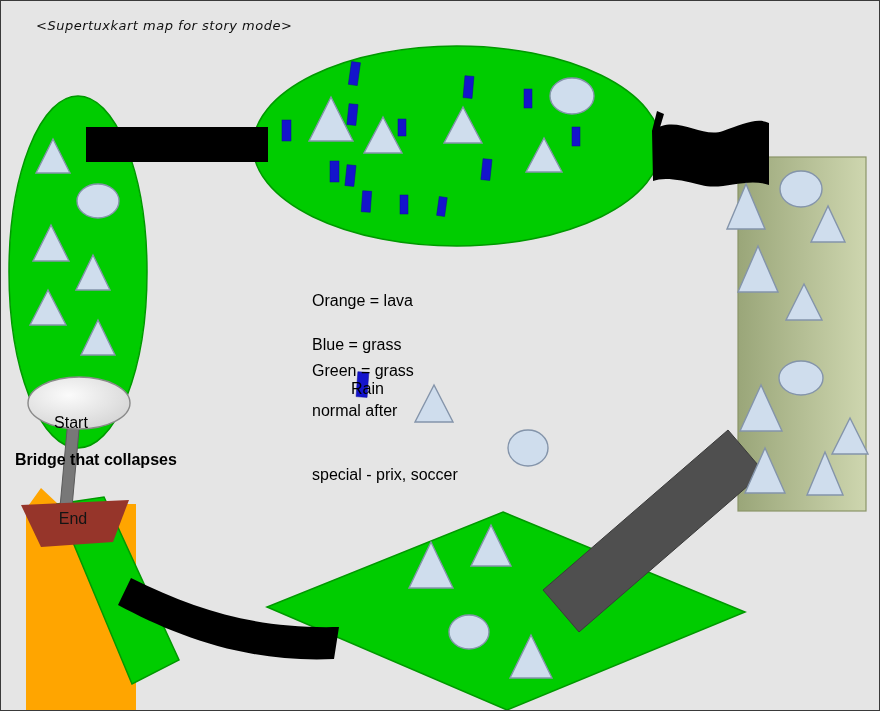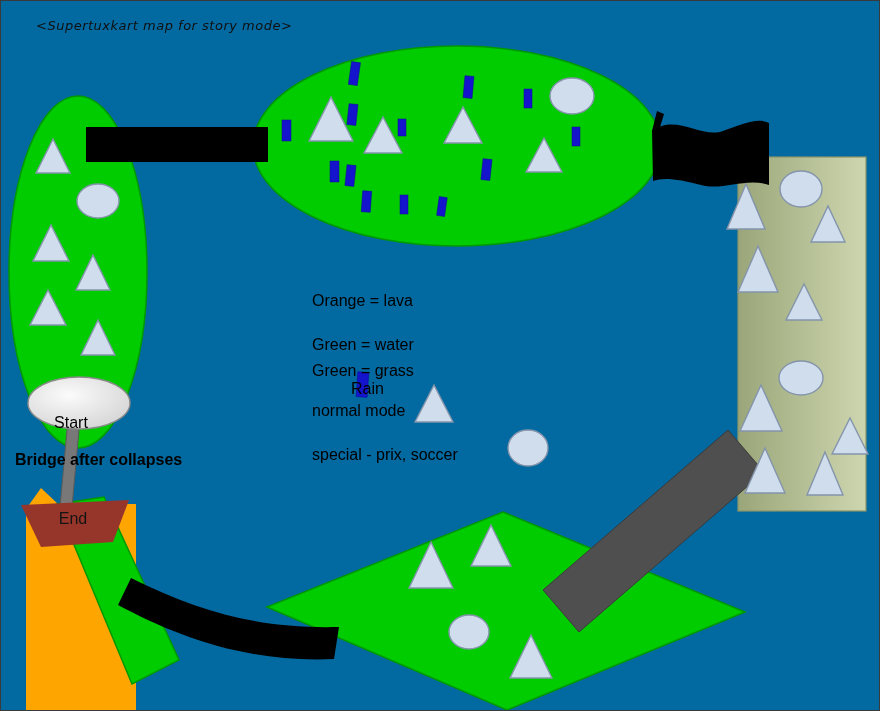--- a/index.html
+++ b/index.html
@@ -2,21 +2,21 @@
 <html><head>
 <meta charset="utf-8">
 <style>
   * { margin: 0; padding: 0; box-sizing: border-box; }
   html, body { background: #8f8f8f; }
   body { font-family: "Liberation Sans", sans-serif; }
   .canvas {
     position: relative;
     width: 880px;
     height: 711px;
-    background: #0369a1;
+    background: #e5e5e5;
     border: 1px solid #3a3a3a;
     overflow: hidden;
   }
   .canvas svg { position: absolute; left: 0; top: 0; }
   .txt { position: absolute; color: #000; font-size: 16px; line-height: 20px; white-space: nowrap; }
   .title {
     position: absolute; left: 35px; top: 17px;
     font-style: italic; font-size: 13px; letter-spacing: .5px;
     color: #101010; font-family: "DejaVu Sans", sans-serif;
   }
@@ -115,23 +115,23 @@
 
     <rect class="rain" x="356" y="371" width="11" height="25" transform="rotate(4 361 383)"></rect>
     <polygon class="tri" points="433,384 414,421 452,421"></polygon>
     <ellipse class="circ" cx="527" cy="447" rx="20" ry="18"></ellipse>
   </svg>
 
   <div class="title">&lt;Supertuxkart map for story mode&gt;</div>
 
   <div class="txt" style="left:311px; top:290px;">Orange = lava</div>
   <div class="txt" style="left:311px; top:312px;margin-top:48px;">Green = grass</div>
-  <div class="txt" style="left:311px; top:334px;">Green = water</div>
+  <div class="txt" style="left:311px; top:334px;">Blue = grass</div>
   <div class="txt" style="left:311px; top:378px;margin-left:39px;">Rain</div>
-  <div class="txt" style="left:311px; top:400px;">normal mode</div>
-  <div class="txt" style="left:311px; top:444px;">special - prix, soccer</div>
+  <div class="txt" style="left:311px; top:400px;">normal after</div>
+  <div class="txt" style="left:311px; top:464px;">special - prix, soccer</div>
 
   <div class="txt center" style="left:28px; top:393px; width:84px;margin-top:19px;">Start</div>
   <div class="txt center" style="left:40px; top:508px; width:64px; color:#141414;">End</div>
 
-  <div class="txt note" style="left:14px; top:449px;">Bridge after collapses</div>
+  <div class="txt note" style="left:14px; top:449px;">Bridge that collapses</div>
 
 </div>
 
 </body></html>

